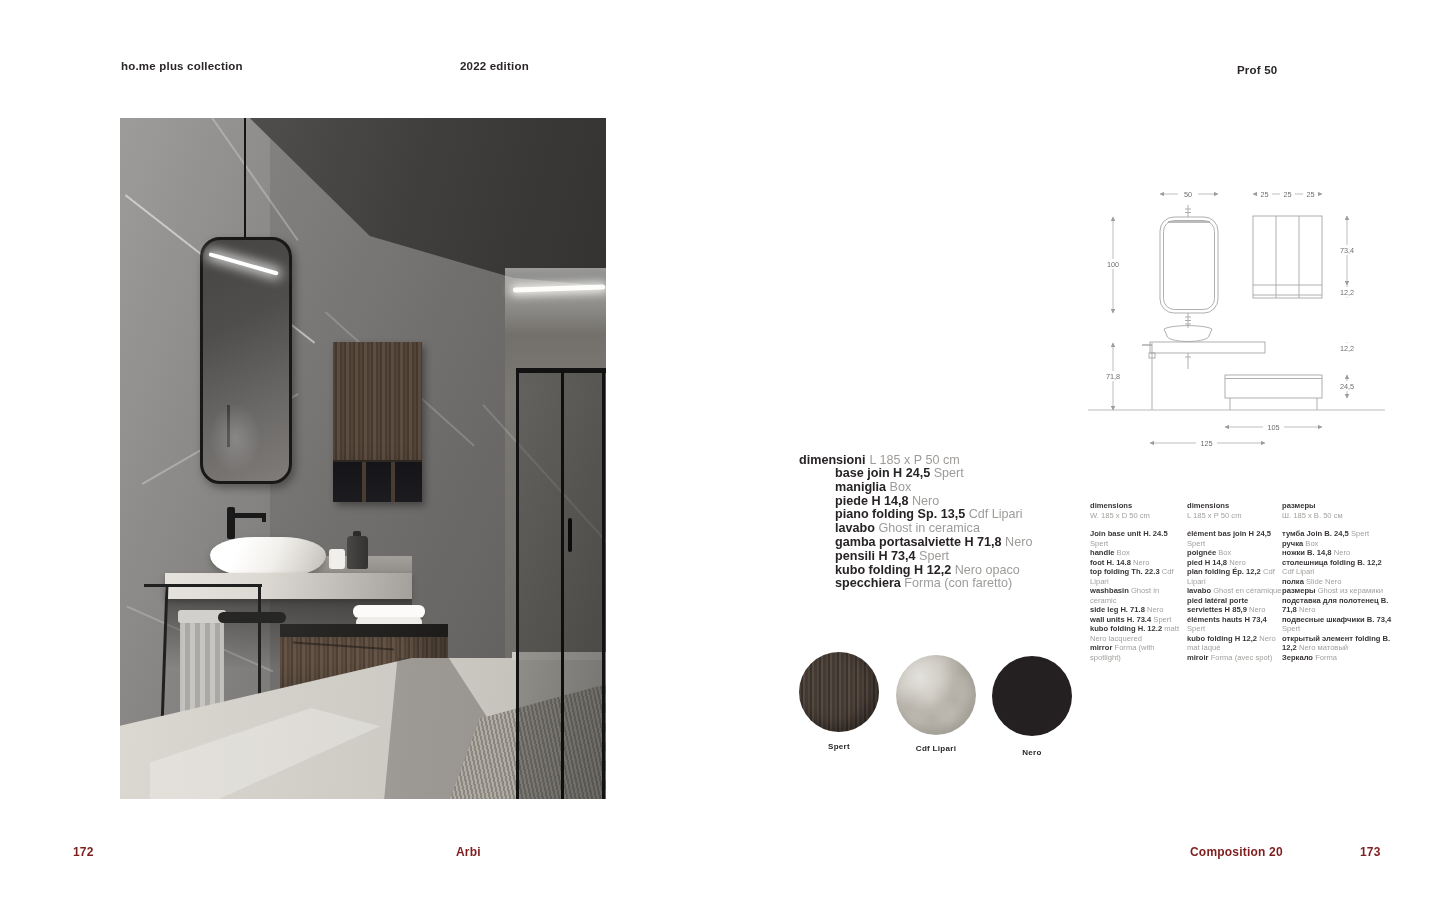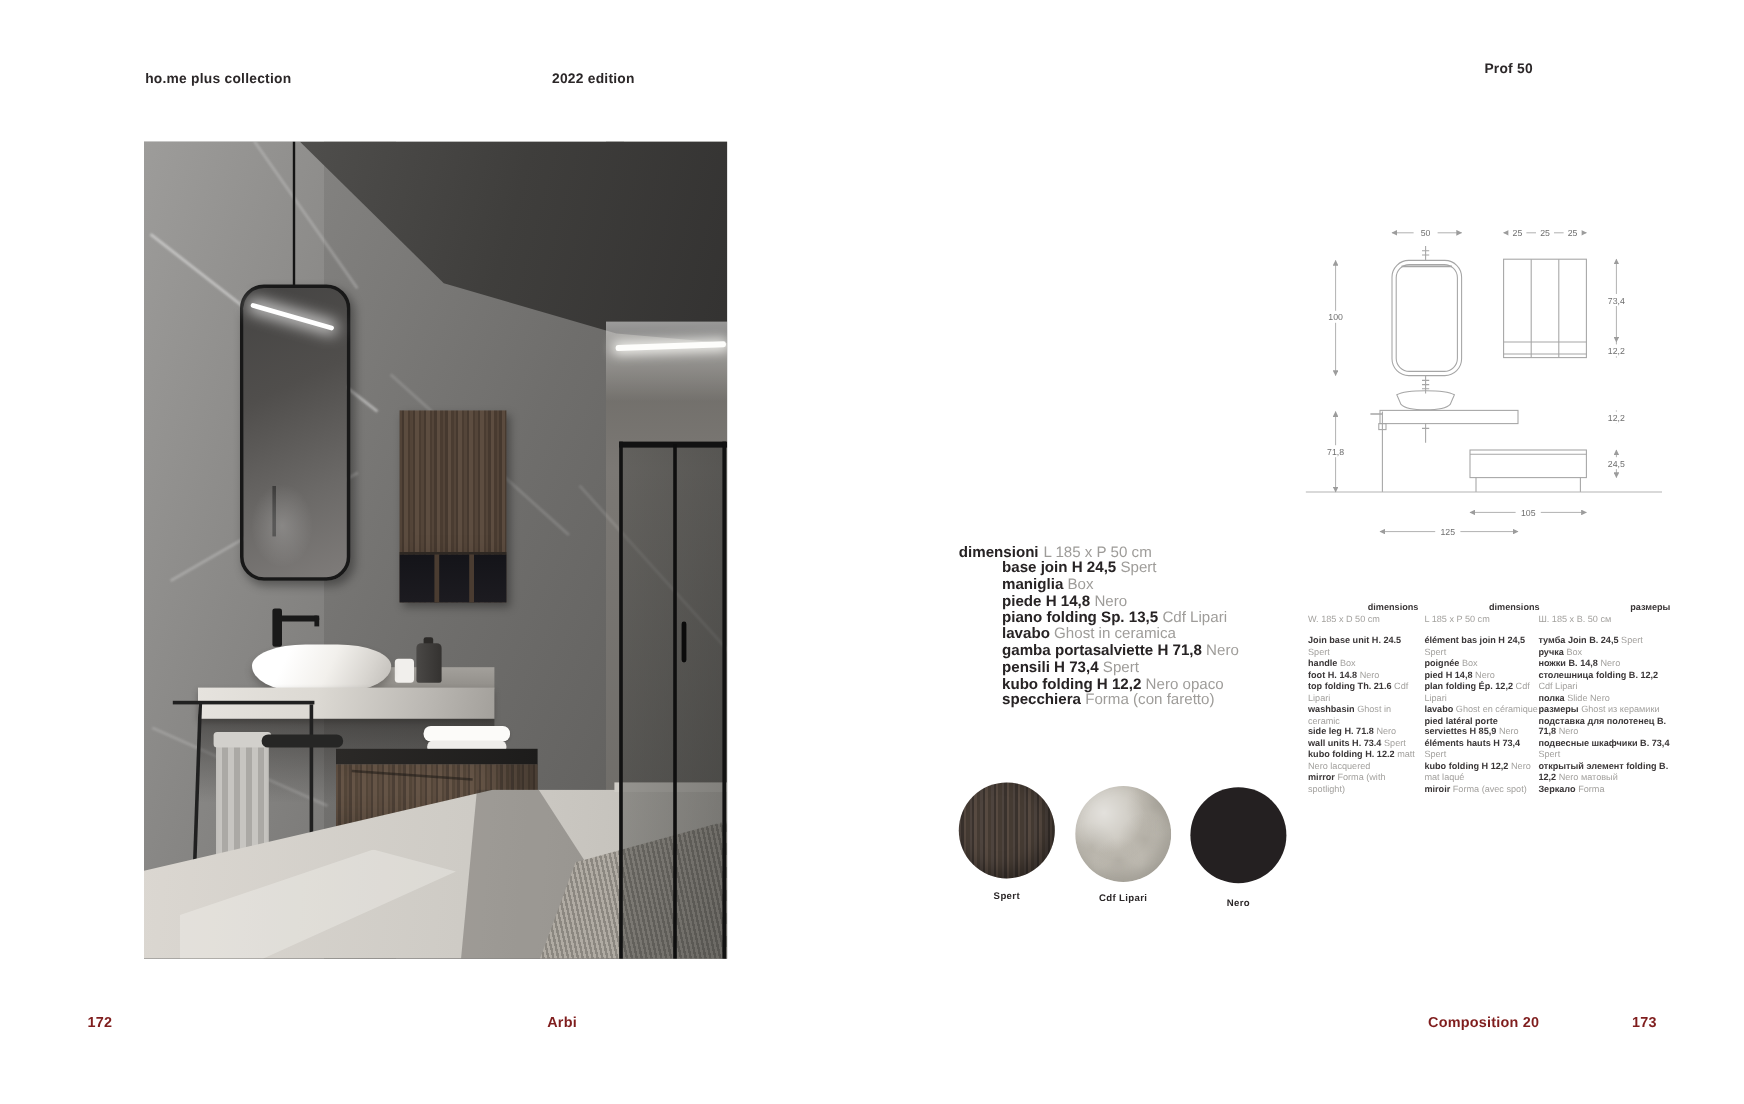--- a/index.html
+++ b/index.html
@@ -15,21 +15,21 @@
   .code-title{font-size:47px;font-weight:700;letter-spacing:1.5px;color:#272324;}
   .dim-line{font-size:12.6px;line-height:14px;margin-top:12px;}
   .dim-line b{font-weight:700;color:#272324;}
   .dim-line span{color:#9e9c99;margin-left:4px;}
   .spec-list{width:240px;}
   .spec-row{font-size:12.6px;line-height:13.8px;padding-left:36px;}
   .spec-row b{font-weight:700;color:#272324;}
   .spec-row span{color:#9e9c99;}
 
   .col{font-size:7.6px;line-height:9.5px;color:#3a3637;}
-  .col .hdr{font-weight:700;color:#3a3637;text-align:right;}
+  .col .hdr{font-weight:700;color:#3a3637;}
   .col .sub{color:#a3a19e;}
   .col .items{margin-top:9px;}
   .col .ci b{font-weight:700;color:#3a3637;}
   .col .ci span{color:#a3a19e;}
 
   
   .swatch{position:absolute;width:80px;text-align:center;}
   .sw{width:80px;height:80px;border-radius:50%;margin:0 auto;}
   .sw-spert{background:repeating-linear-gradient(90deg,#4e443e 0 2px,#3a322d 2px 4px,#574a41 4px 6px,#453b33 6px 9px);
             box-shadow:inset -6px -6px 14px rgba(0,0,0,.35);}
@@ -52,21 +52,21 @@
   .drawing{left:1088px;top:185px;width:300px;height:268px;}
   .drawing text{font-family:"Liberation Sans", sans-serif;font-size:7.3px;fill:#6f6f6f;}
 </style>
 </head>
 <body>
 
 <div class="page">
 
   <div class="abs runhead" style="left:121px;top:60px;">ho.me plus collection</div>
   <div class="abs runhead" style="left:460px;top:60px;">2022 edition</div>
-  <div class="abs runhead" style="left:1237px;top:52px;">Prof 50</div>
+  <div class="abs runhead" style="left:1237px;top:64px;">Prof 50</div>
 
   <div class="abs photo">
     <div style="left:0;top:0;width:210px;height:681px;background:linear-gradient(110deg,#9d9c9a 0%,#8a8987 45%,#747371 100%);"></div>
     <div style="left:150px;top:0;width:250px;height:681px;background:linear-gradient(115deg,#838280 0%,#6f6e6c 50%,#5f5e5c 100%);"></div>
     <div style="left:385px;top:0;width:101px;height:681px;background:linear-gradient(180deg,#55544f 0%,#7b7874 40%,#6b6965 100%);"></div>
     <div class="vein" style="left:-20px;top:150px;width:240px;height:2px;transform:rotate(38deg);"></div>
     <div class="vein" style="left:10px;top:320px;width:180px;height:1.5px;transform:rotate(-30deg);opacity:.55;"></div>
     <div class="vein" style="left:60px;top:60px;width:150px;height:1.5px;transform:rotate(55deg);opacity:.5;"></div>
     <div class="vein" style="left:0px;top:520px;width:160px;height:1.5px;transform:rotate(24deg);opacity:.4;"></div>
     <div class="vein" style="left:180px;top:260px;width:200px;height:1.5px;transform:rotate(42deg);opacity:.35;"></div>
@@ -245,21 +245,21 @@
     </g>
   </svg>
 
   <div class="abs col" style="left:1090px;top:501px;width:92px;">
     <div class="hdr">dimensions</div>
     <div class="sub">W. 185 x D 50 cm</div>
     <div class="items">
         <div class="ci"><b>Join base unit H. 24.5</b> <span>Spert</span></div>
         <div class="ci"><b>handle</b> <span>Box</span></div>
         <div class="ci"><b>foot H. 14.8</b> <span>Nero</span></div>
-        <div class="ci"><b>top folding Th. 21.6</b> <span>Cdf Lipari</span></div>
+        <div class="ci"><b>top folding Th. 22.3</b> <span>Cdf Lipari</span></div>
         <div class="ci"><b>washbasin</b> <span>Ghost in ceramic</span></div>
         <div class="ci"><b>side leg H. 71.8</b> <span>Nero</span></div>
         <div class="ci"><b>wall units H. 73.4</b> <span>Spert</span></div>
         <div class="ci"><b>kubo folding H. 12.2</b> <span>matt Nero lacquered</span></div>
         <div class="ci"><b>mirror</b> <span>Forma (with spotlight)</span></div>
       </div>
   </div>
 
   <div class="abs col" style="left:1187px;top:501px;width:96px;">
     <div class="hdr">dimensions</div>

